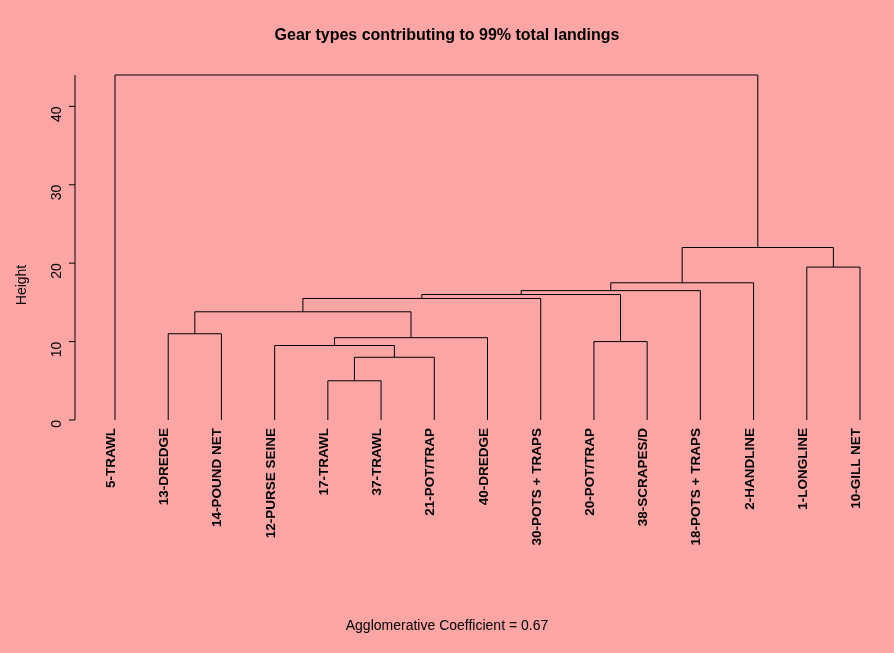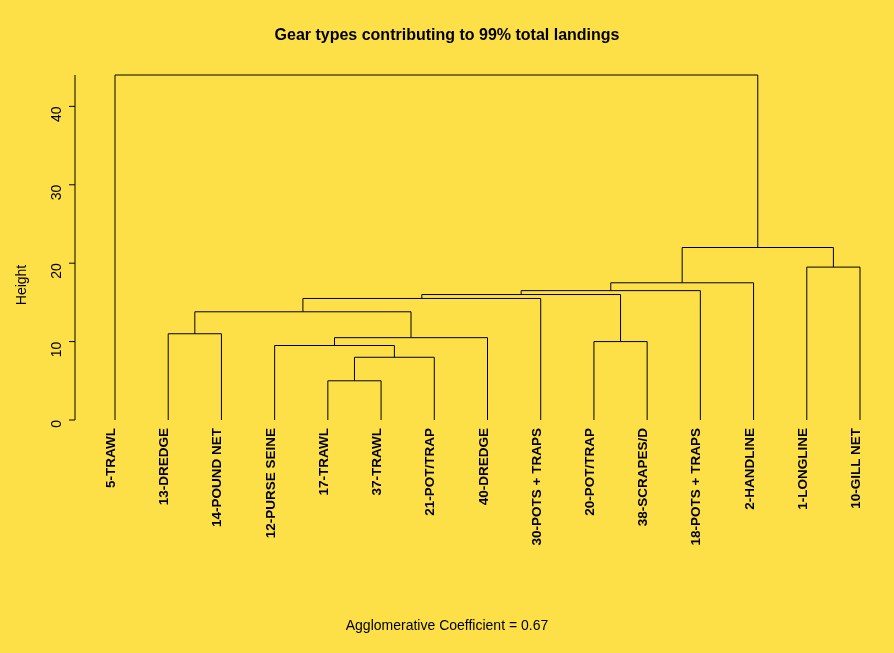--- a/index.html
+++ b/index.html
@@ -5,21 +5,21 @@
   html, body {
     margin: 0;
     padding: 0;
     background: #fff;
     font-family: Arial, Helvetica, sans-serif;
   }
   #stage {
     position: relative;
     width: 894px;
     height: 653px;
-    background: #fde047;
+    background: #fca5a5;
   }
   svg { display:block; }
   .tick-label { font-size:14px; font-family:Arial; }
   .leaf-label { font-size:13.5px; font-family:Arial; font-weight:bold; }
   .title { font-size:16px; font-weight:bold; text-anchor:middle; }
   .ylabel { font-size:14px; text-anchor:middle; }
   .footer { font-size:14px; text-anchor:middle; }
 </style>
 </head>
 <body>

